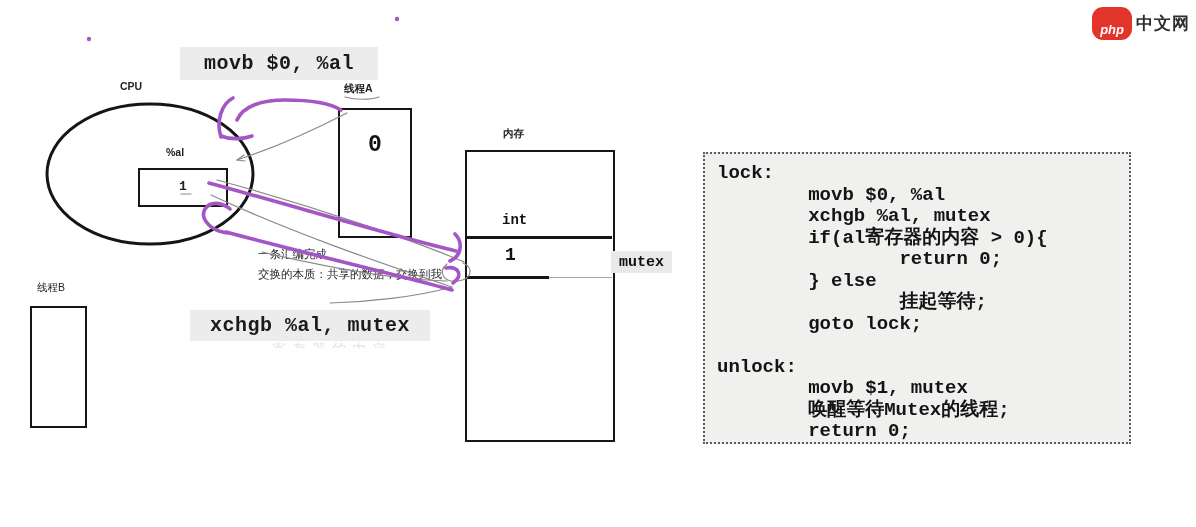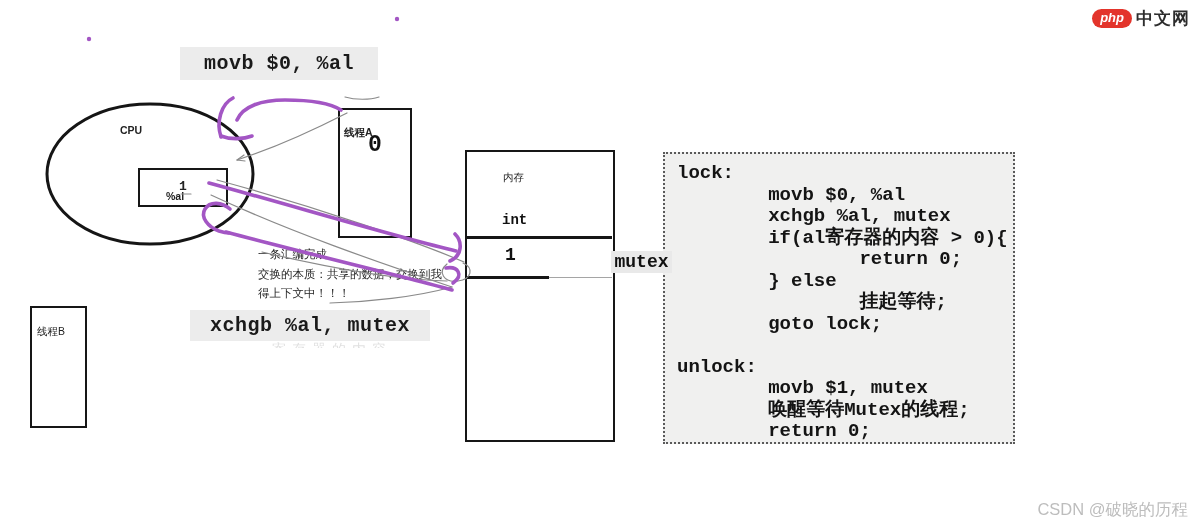--- a/index.html
+++ b/index.html
@@ -7,39 +7,39 @@
     position:relative;width:1196px;height:527px;background:#ffffff;
     font-family:"Liberation Sans",sans-serif;overflow:hidden;
   }
   .abs{position:absolute;}
   .instr-label{
     background:#ececec;color:#1a1a1a;
     font-family:"Liberation Mono","DejaVu Sans Mono",monospace;
     font-weight:700;display:flex;align-items:center;justify-content:center;
     letter-spacing:0.5px;z-index:2;
   }
-  .small-label{font-size:10.5px;font-weight:700;color:#222;z-index:2;white-space:nowrap;margin-top:44px;}
+  .small-label{font-size:10.5px;font-weight:700;color:#222;z-index:2;white-space:nowrap;}
   .box{border:2.5px solid #161616;background:transparent;z-index:1;box-sizing:border-box;}
   .memory-divider-dark{position:absolute;background:#161616;}
   .memory-divider-light{position:absolute;background:#a5a5a5;}
   .cell-text{position:absolute;color:#111;font-family:"Liberation Mono","DejaVu Sans Mono",monospace;font-weight:700;}
   #thread-a-value{
     position:absolute;left:0;top:22px;width:100%;text-align:center;
     font-family:"Liberation Mono","DejaVu Sans Mono",monospace;
     font-size:23px;font-weight:700;color:#111;
   }
   #reg-value{
     position:absolute;left:0;top:9px;width:100%;text-align:center;
     font-family:"Liberation Mono","DejaVu Sans Mono",monospace;
     font-size:13px;font-weight:700;color:#222;
   }
   #mutex-label{
     background:#e9e9e9;color:#111;
     font-family:"Liberation Mono","DejaVu Sans Mono",monospace;
-    font-size:18px;font-weight:700;display:flex;align-items:center;justify-content:center;
+    font-size:15px;font-weight:700;display:flex;align-items:center;justify-content:center;
     z-index:2;
   }
   #annotation{
     font-size:11.5px;line-height:19.5px;color:#262626;z-index:2;white-space:nowrap;
     font-weight:500;
   }
   #faded-remnant{
     height:7px;overflow:hidden;opacity:0.3;color:#9a9a9a;
     font-size:14px;line-height:16px;letter-spacing:6px;z-index:1;
   }
@@ -48,21 +48,21 @@
   }
   #code-block pre{
     margin:0;padding:9px 0 0 12px;
     font-family:"Liberation Mono","DejaVu Sans Mono",monospace;
     font-size:19px;line-height:21.5px;font-weight:700;color:#141414;
   }
   #logo{
     display:flex;align-items:center;gap:4px;z-index:3;
   }
   #logo .pill{
-    background:#e3342b;color:#fff;border-radius:11px;padding:1px 8px 3px 8px;
+    background:#e3342b;color:#fff;border-radius:11px;padding:15px 8px 3px 8px;
     font-size:13px;font-weight:700;font-style:italic;
   }
   #logo .suffix{color:#2d2d2d;font-size:17px;font-weight:700;letter-spacing:1px;text-align:right;}
   #watermark{color:#bdbdbd;font-size:16.5px;z-index:3;}
   svg.overlay{position:absolute;left:0;top:0;z-index:5;pointer-events:none;}
 </style>
 </head>
 <body>
 
 <div id="stage">
@@ -77,61 +77,59 @@
   </div>
 
   <div class="abs small-label" style="left:344px;top:82px;font-weight:600;text-align:center;">线程A</div>
   <div class="abs box" style="left:338px;top:108px;width:74px;height:130px;">
     <div id="thread-a-value">0</div>
   </div>
 
   <div class="abs small-label" style="left:37px;top:281px;font-weight:400;">线程B</div>
   <div class="abs box" style="left:30px;top:306px;width:57px;height:122px;"></div>
 
-  <div class="abs small-label" style="left:503px;top:127px;font-weight:400;">内存</div>
+  <div class="abs small-label" style="left:503px;top:127px;font-weight:700;">内存</div>
   <div class="abs box" style="left:465px;top:150px;width:150px;height:292px;background:#fff;">
     <div class="memory-divider-dark" style="left:0;top:84px;width:145px;height:3px;"></div>
     <div class="memory-divider-dark" style="left:0;top:124px;width:82px;height:2.5px;"></div>
     <div class="memory-divider-light" style="left:82px;top:125px;width:63px;height:1px;"></div>
     <div class="cell-text" style="left:35px;top:60px;font-size:14px;">int</div>
     <div class="cell-text" style="left:38px;top:93px;font-size:18px;">1</div>
   </div>
   <div class="abs" id="mutex-label" style="left:611px;top:251px;width:61px;height:22px;">mutex</div>
 
   <div class="abs" id="annotation" style="left:258px;top:245px;">
     <div>一条汇编完成</div>
     <div>交换的本质：共享的数据，交换到我</div>
-    <div>得上下文中！！！</div>
   </div>
 
   <div class="abs instr-label" style="left:190px;top:310px;width:240px;height:31px;font-size:20px;">xchgb %al, mutex</div>
   <div class="abs" id="faded-remnant" style="left:232px;top:341px;width:200px;text-align:center;">寄存器的内容</div>
 
-  <div class="abs" id="code-block" style="left:663px;top:152px;width:352px;height:292px;">
+  <div class="abs" id="code-block" style="left:703px;top:152px;width:428px;height:292px;">
     <pre>lock:
         movb $0, %al
         xchgb %al, mutex
         if(al寄存器的内容 &gt; 0){
                 return 0;
         } else
                 挂起等待;
         goto lock;
 
 unlock:
         movb $1, mutex
         唤醒等待Mutex的线程;
         return 0;</pre>
   </div>
 
   <div class="abs" id="logo" style="right:6px;top:7px;">
     <span class="pill">php</span>
     <span class="suffix">中文网</span>
   </div>
 
-  <div class="abs" id="watermark" style="right:8px;bottom:6px;">CSDN @破晓的历程</div>
 
   <svg class="overlay" width="1196" height="527" viewBox="0 0 1196 527">
 
     <ellipse cx="150" cy="174" rx="103" ry="70" fill="none" stroke="#151515" stroke-width="3"></ellipse>
 
     <g stroke="#8a8a8a" stroke-width="1.2" fill="none" stroke-linecap="round">
       <path d="M347,113 C302,136 262,152 237,160"></path>
       <path d="M237,160 l7,-5 M237,160 l8,1"></path>
       <path d="M217,180 C320,208 420,243 464,262"></path>
       <path d="M211,195 C290,232 380,263 452,287"></path>

